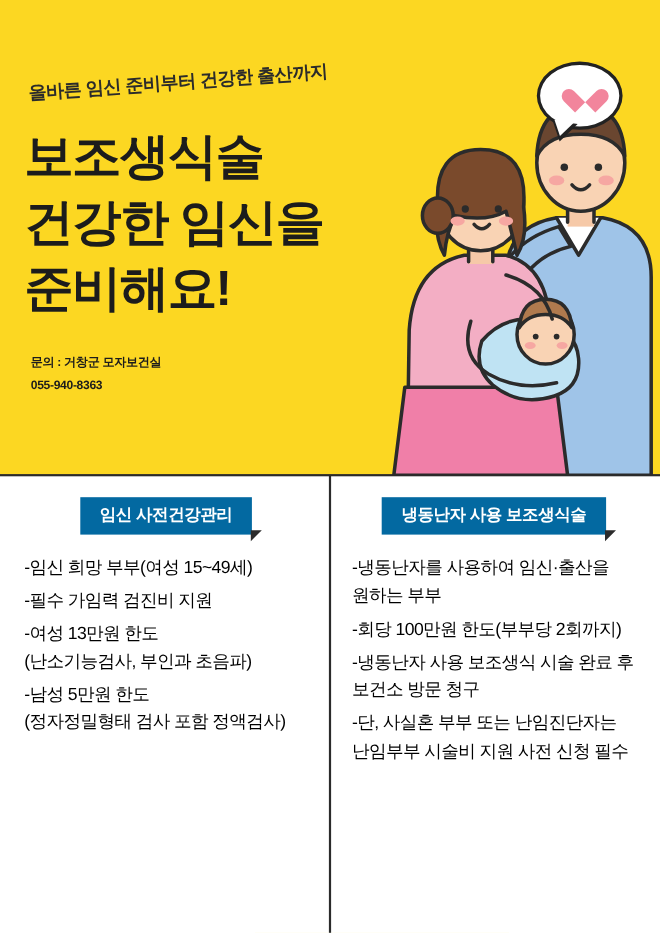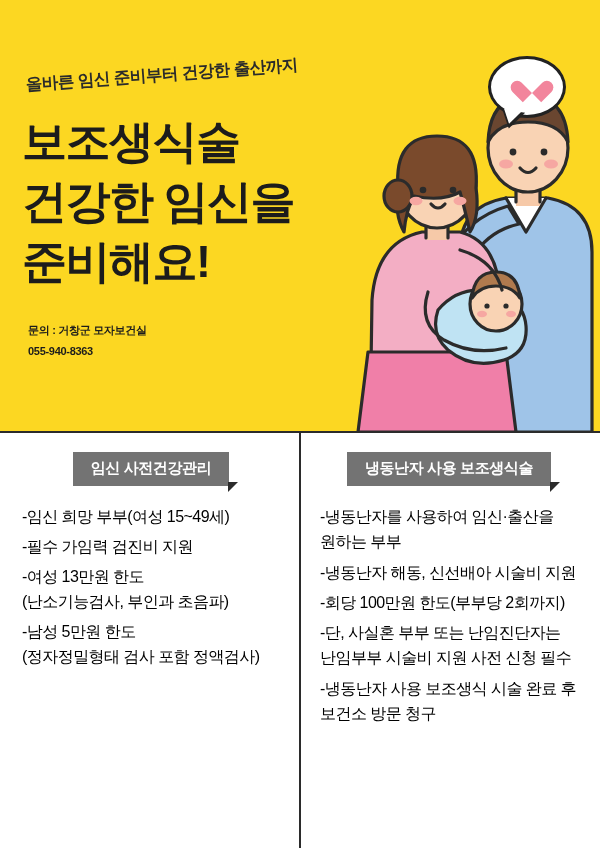--- a/index.html
+++ b/index.html
@@ -155,21 +155,21 @@
   .col-right { left: 304px; }
 
   .badge-wrap {
     display: flex;
     justify-content: center;
     margin-bottom: 18px;
   }
   .badge {
     position: relative;
     display: inline-block;
-    background: #737373;
+    background: #0369a1;
     color: #ffffff;
     font-size: 15px;
     font-weight: 700;
     letter-spacing: -0.4px;
     padding: 7px 18px 8px 18px;
     white-space: nowrap;
   }
   .badge:after {
     content: "";
     position: absolute;
@@ -292,22 +292,21 @@
     </ul>
   </div>
 
   <div class="col col-right">
     <div class="badge-wrap">
       <span class="badge">냉동난자 사용 보조생식술</span>
     </div>
     <ul class="bullets">
       <li>-냉동난자를 사용하여 임신·출산을
   원하는 부부</li>
-      <li>-냉동난자 해동, 신선배아 시술비 지원</li>
       <li>-회당 100만원 한도(부부당 2회까지)</li>
+      <li>-냉동난자 사용 보조생식 시술 완료 후
+  보건소 방문 청구</li>
       <li>-단, 사실혼 부부 또는 난임진단자는
   난임부부 시술비 지원 사전 신청 필수</li>
-      <li>-냉동난자 사용 보조생식 시술 완료 후
-  보건소 방문 청구</li>
     </ul>
   </div>
 
 </div>
 
 </body></html>

